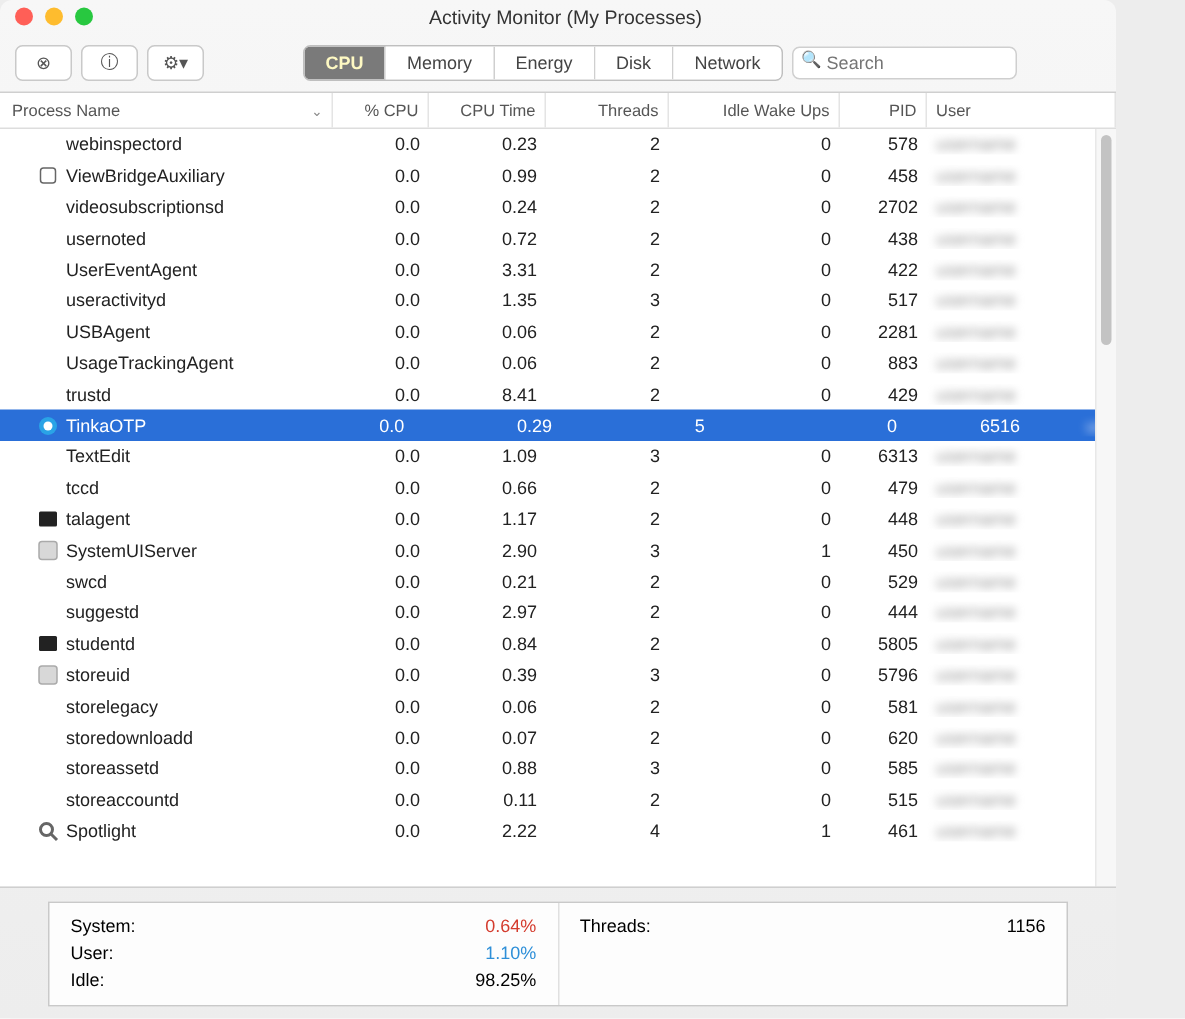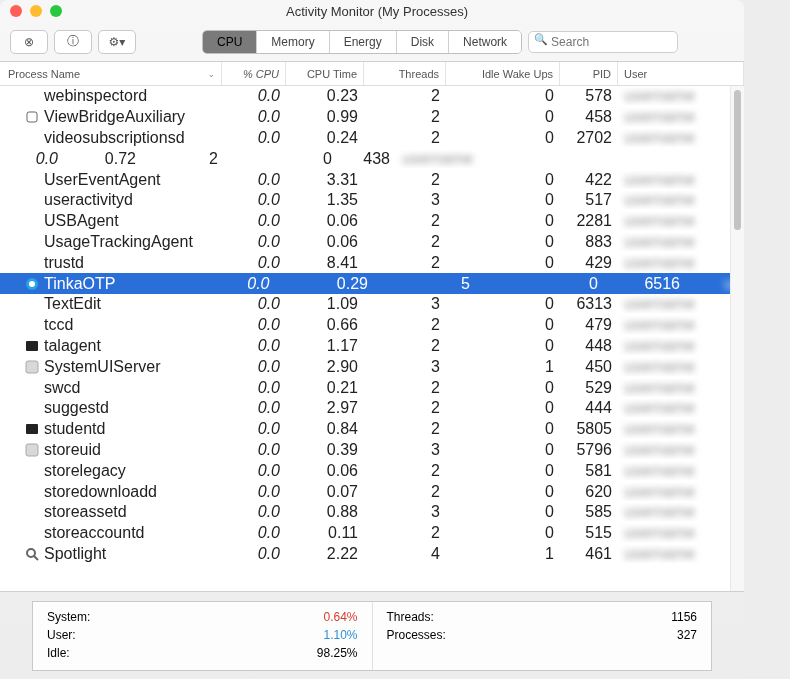--- a/index.html
+++ b/index.html
@@ -6,48 +6,48 @@
 body { background: #ededed; width: 790px; height: 679px; overflow: hidden; }
 .window { width: 744px; height: 679px; background: linear-gradient(#f7f7f7,#ededed); border-radius: 8px; display: flex; flex-direction: column; }
 .titlebar { height: 22px; display: flex; align-items: center; padding: 0 10px; }
 .tl-btn { width: 12px; height: 12px; border-radius: 6px; margin-right: 8px; }
 .title { flex: 1; text-align: center; font-size: 13px; color: #333; font-weight: 500; padding-right: 50px; }
 .toolbar { height: 40px; display: flex; align-items: center; padding: 0 10px; gap: 6px; border-bottom: 1px solid #cfcfcf; }
 .tbtn { width: 38px; height: 24px; background: #fff; border: 1px solid #c9c9c9; border-radius: 5px; display: flex; align-items: center; justify-content: center; font-size: 12px; color: #555; }
 .seg { display: flex; margin-left: 60px; border: 1px solid #bfbfbf; border-radius: 5px; overflow: hidden; height: 24px; }
 .seg-item { padding: 0 14px; font-size: 12px; line-height: 22px; background: #fff; color: #444; border-right: 1px solid #cfcfcf; cursor: pointer; }
 .seg-item:last-child { border-right: none; }
-.seg-item.active { background: #7a7a7a; color: #000000; }
+.seg-item.active { background: #7a7a7a; color: #fef9c3; font-weight: bold; }
 .search { margin-left: auto; width: 150px; height: 22px; border: 1px solid #cfcfcf; border-radius: 5px; background: #fff; font-size: 12px; padding: 0 6px 0 22px; color: #999; }
 .search-wrap { position: relative; }
 .search-wrap::before { content: "\1F50D"; position: absolute; left: 6px; top: 2px; font-size: 11px; color: #999; }
 .headers { display: flex; height: 24px; background: #fff; border-bottom: 1px solid #ddd; font-size: 11px; color: #555; }
 .hcell { display: flex; align-items: center; padding: 0 6px; border-right: 1px solid #e4e4e4; }
 .hcell.r { justify-content: flex-end; }
 .rows { flex: 1; overflow: hidden; background: #fff; }
-.row { display: flex; height: 20.8px; font-size: 16px; color: #222; align-items: center; }
+.row { display: flex; height: 20.8px; font-size: 12px; color: #222; align-items: center; }
 .row.sel { background: #2a6fd8; color: #fff; gap: 32px; }
 .cell { padding: 0 6px; white-space: nowrap; overflow: hidden; }
 .cell.r { text-align: right; }
 .icon-slot { width: 16px; height: 16px; display: inline-flex; margin-right: 4px; align-items: center; justify-content: center; }
 .blur { filter: blur(3px); color: #999; }
 .row.sel .blur { color: #dfe8f8; }
 .footer { height: 88px; border-top: 1px solid #cfcfcf; display: flex; align-items: center; justify-content: center; padding: 24px 0; }
 .fbox { width: 680px; height: 70px; border: 1px solid #c9c9c9; background: #fdfdfd; display: flex; font-size: 12px; }
 .fcol { flex: 1; padding: 8px 14px; display: flex; flex-direction: column; gap: 4px; border-right: 1px solid #e0e0e0; }
 .fcol:last-child { border-right: none; }
 .frow { display: flex; justify-content: space-between; }
 .cpu-graph { display: flex; flex-direction: column; align-items: center; justify-content: flex-start; gap: 6px; }
 .graph-label { font-size: 10px; color: #999; letter-spacing: 1px; }
 .chev { font-size: 9px; color: #888; margin-left: auto; }
 .scrollbar { width: 14px; background: #f7f7f7; border-left: 1px solid #e8e8e8; display: flex; flex-direction: column; align-items: center; padding-top: 4px; }
 .thumbv { width: 7px; height: 140px; background: #c3c3c3; border-radius: 4px; }
 .list-area { display: flex; flex: 1; min-height: 0; }
 .c-name { width: 222px; display: flex; align-items: center; padding-left: 24px; }
-.c-cpu { width: 64px; font-style: italic; }
+.c-cpu { width: 64px; }
 .c-time { width: 78px; }
 .c-threads { width: 82px; }
 .c-idle { width: 114px; }
 .c-pid { width: 58px; }
 .c-user { flex: 1; }
 </style>
 </head>
 <body>
 <div class="window">
 
@@ -129,20 +129,24 @@
             <span>videosubscriptionsd</span>
           </div>
           <div class="cell c-cpu r">0.0</div>
           <div class="cell c-time r">0.24</div>
           <div class="cell c-threads r">2</div>
           <div class="cell c-idle r">0</div>
           <div class="cell c-pid r">2702</div>
           <div class="cell c-user"><span class="blur">username</span></div>
         </div>
         <div class="row">
+          <div class="cell c-name">
+            <span class="icon-slot"></span>
+            <span>usernoted</span>
+          </div>
           <div class="cell c-cpu r">0.0</div>
           <div class="cell c-time r">0.72</div>
           <div class="cell c-threads r">2</div>
           <div class="cell c-idle r">0</div>
           <div class="cell c-pid r">438</div>
           <div class="cell c-user"><span class="blur">username</span></div>
         </div>
         <div class="row">
           <div class="cell c-name">
             <span class="icon-slot"></span>
@@ -417,20 +421,16 @@
         <div class="frow">
             <span>Idle:</span>
             <span>98.25%</span>
           </div>
       </div>
       <div class="fcol">
         <div class="frow">
             <span>Threads:</span>
             <span>1156</span>
           </div>
-        <div class="frow">
-            <span>Processes:</span>
-            <span>327</span>
-          </div>
       </div>
     </div>
   </div>
 </div>
 
 </body></html>

